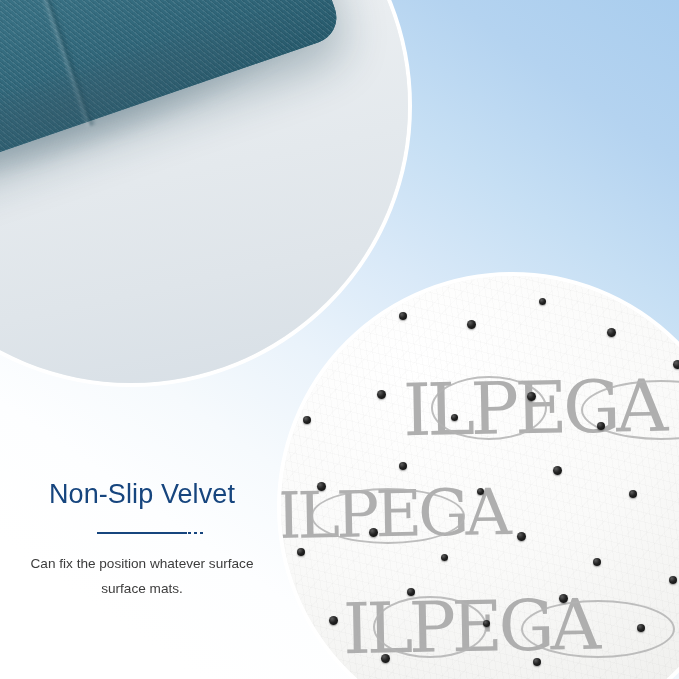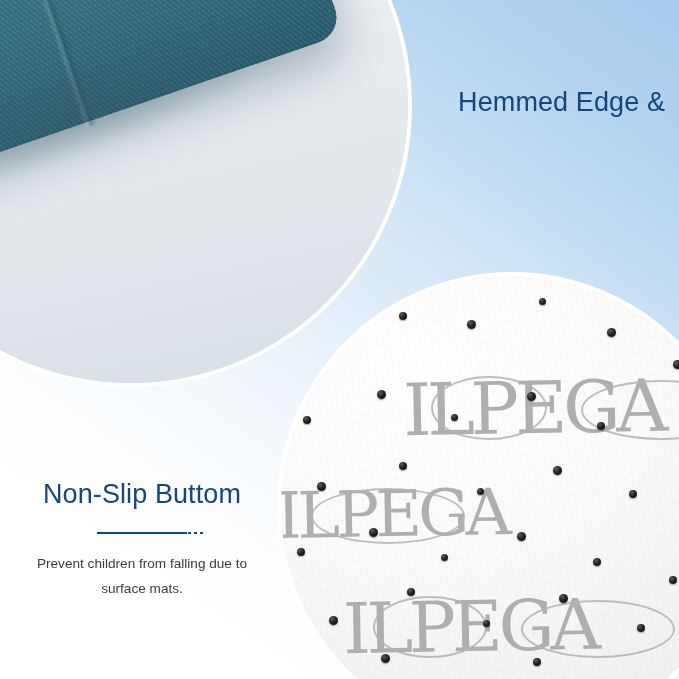--- a/index.html
+++ b/index.html
@@ -340,28 +340,27 @@
     <div class="dot" style="left:278px; top:318px; width:9px;  height:9px;"></div>
     <div class="dot" style="left:356px; top:348px; width:8px;  height:8px;"></div>
     <div class="dot" style="left:26px;  top:400px; width:8px;  height:8px;"></div>
     <div class="dot" style="left:100px; top:378px; width:9px;  height:9px;"></div>
 
     <div class="dot" style="left:252px; top:382px; width:8px;  height:8px;"></div>
 
   </div>
 
   <div id="headline">
-    <span class="hl-line">Hemmed Edge &amp;</span>
   </div>
 
   <div id="feature-block">
-    <div id="feature-title">Non-Slip Buttom</div>
+    <div id="feature-title">Non-Slip Velvet</div>
     <div class="divider-wrap">
       <div class="divider-solid"></div>
       <div class="divider-dots"></div>
     </div>
     <div id="feature-body">
-      <span class="bl">Prevent children from falling due to</span>
+      <span class="bl">Can fix the position whatever surface</span>
       <span class="bl">surface mats.</span>
     </div>
   </div>
 
 </div>
 
 </body></html>

